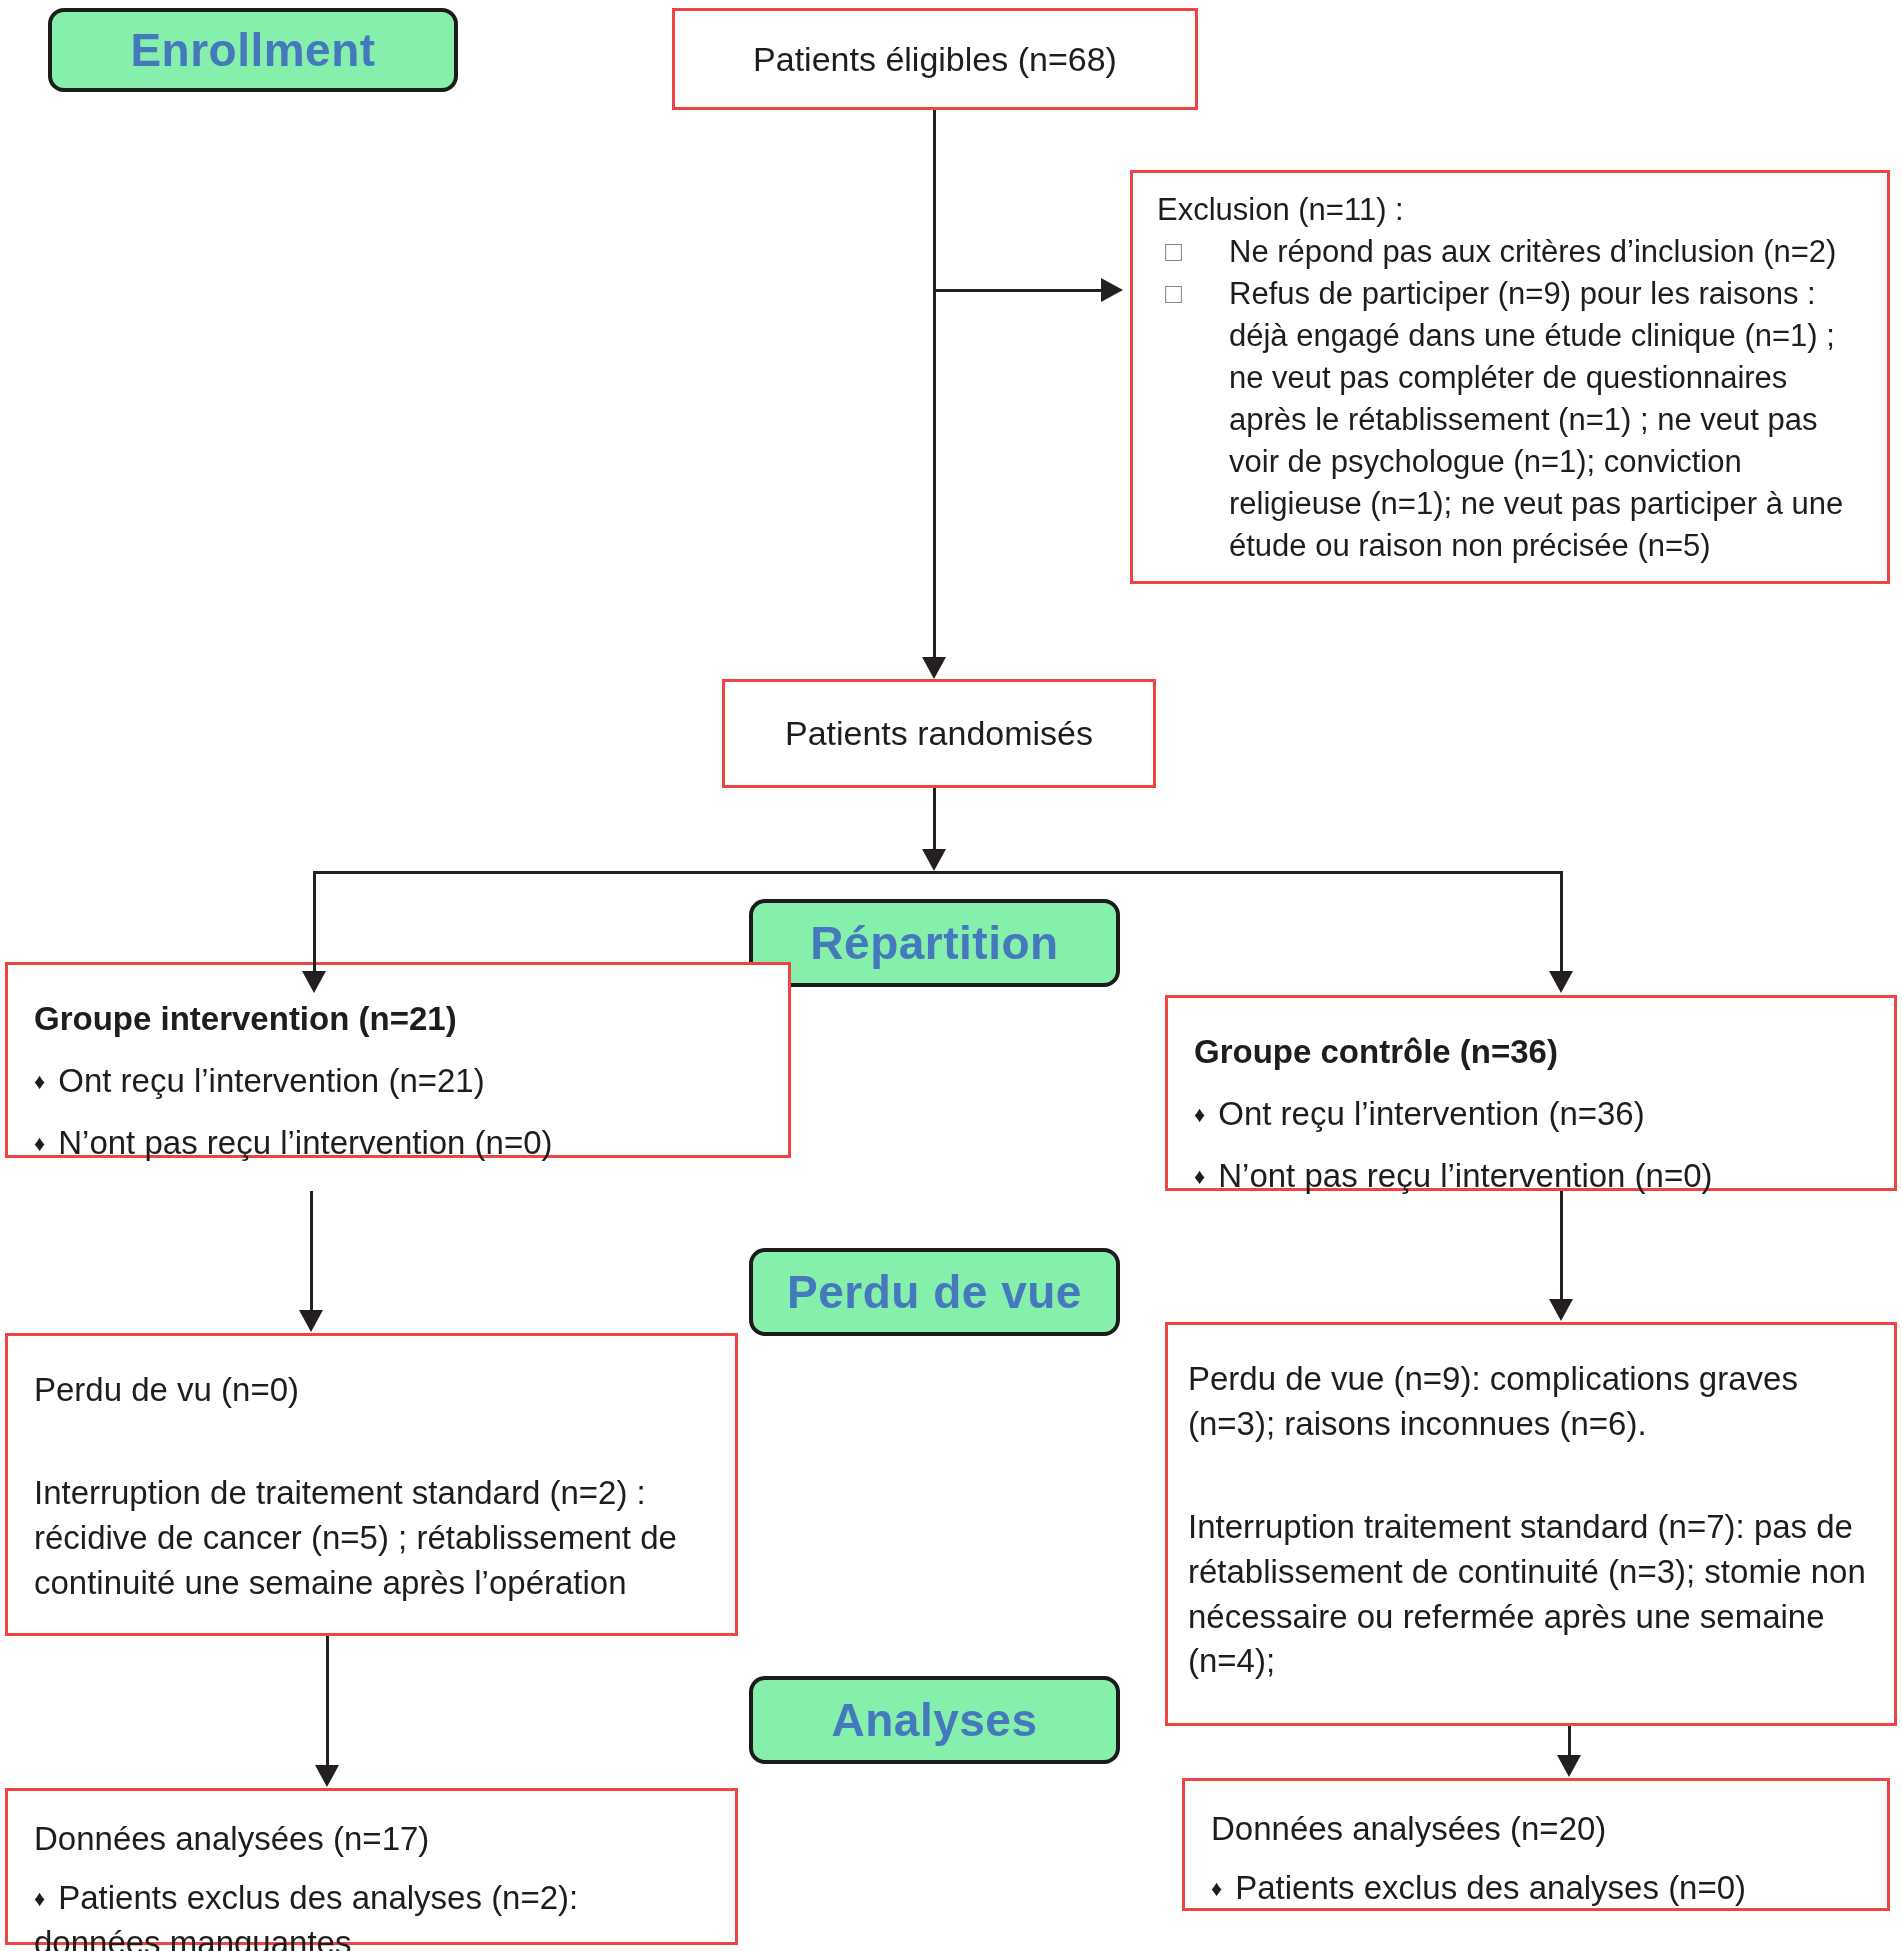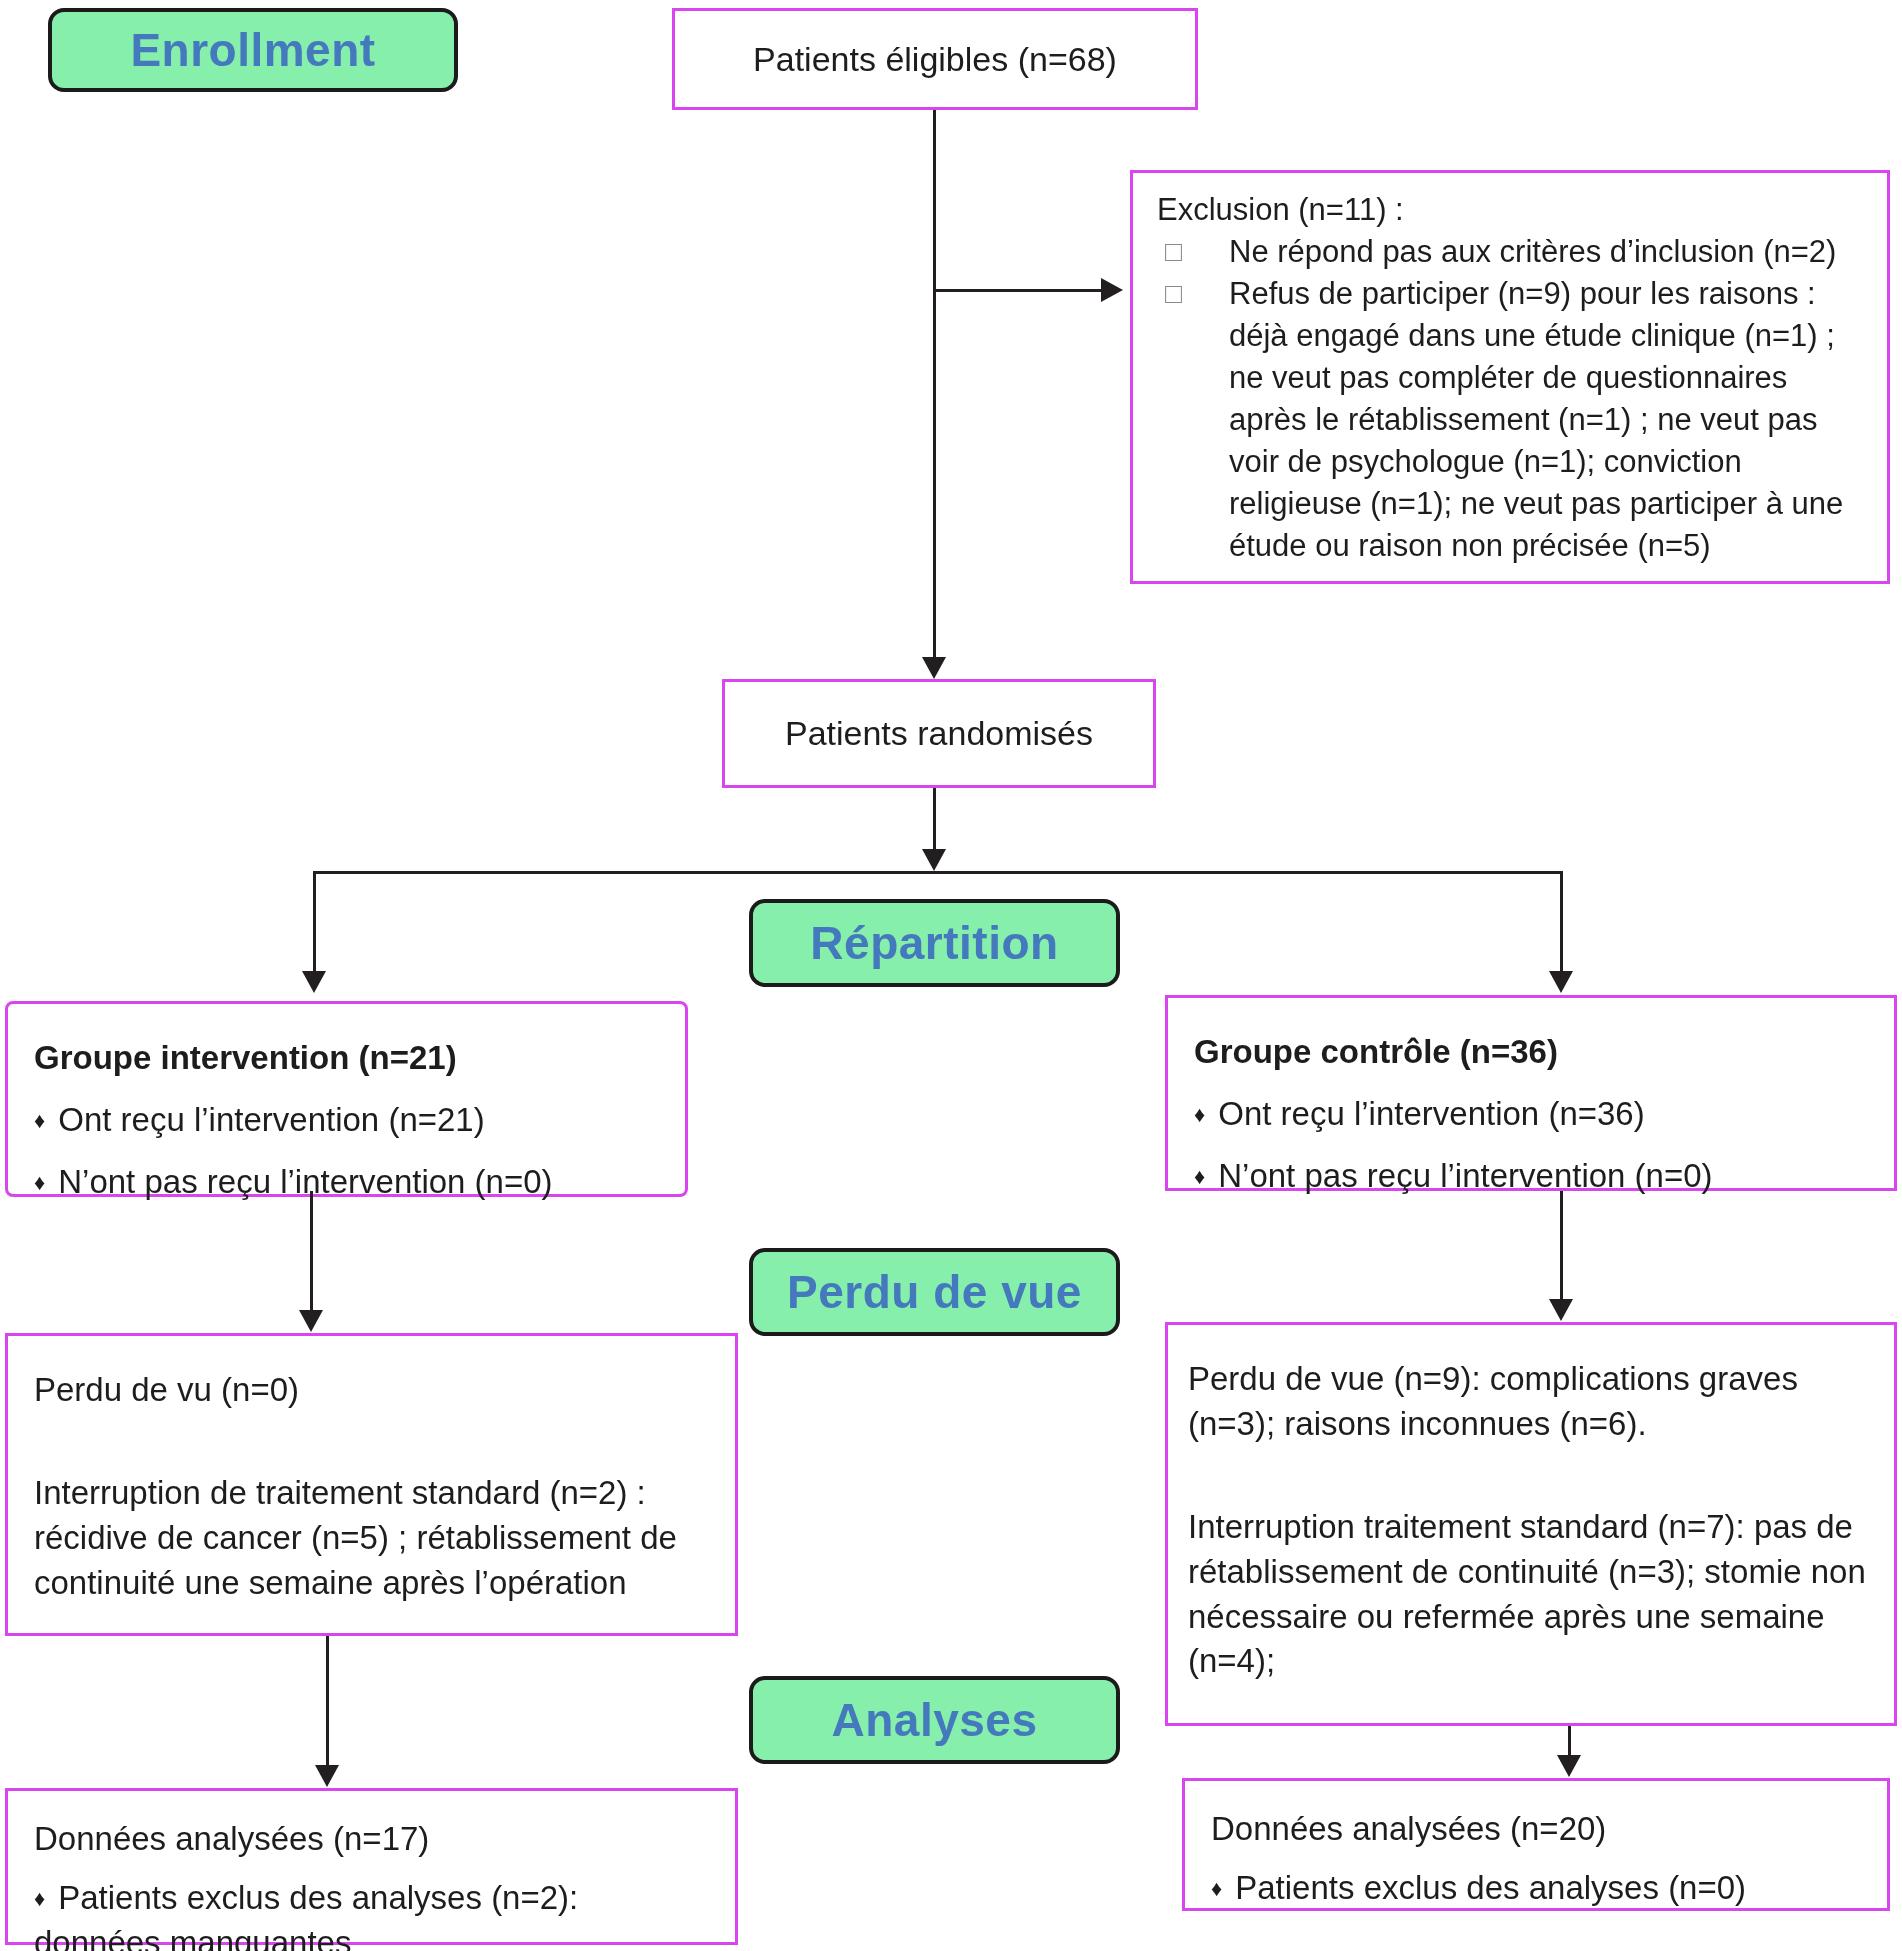--- a/index.html
+++ b/index.html
@@ -7,21 +7,21 @@
   .canvas {
     position: relative;
     width: 1902px;
     height: 1951px;
     background: #ffffff;
     overflow: hidden;
   }
   .box {
     position: absolute;
     background: #ffffff;
-    border: 3px solid #d946ef;
+    border: 3px solid #ef4444;
     box-sizing: border-box;
     font-size: 33px;
     line-height: 1.36;
   }
   .box.center {
     display: flex;
     align-items: center;
     justify-content: center;
     font-size: 34px;
   }
@@ -94,21 +94,21 @@
     <div class="ex-item">
       <span class="ex-bullet">□</span>
       <span class="ex-text">Refus de participer (n=9) pour les raisons : déjà engagé dans une étude clinique (n=1) ; ne veut pas compléter de questionnaires après le rétablissement (n=1) ; ne veut pas voir de psychologue (n=1); conviction religieuse (n=1); ne veut pas participer à une étude ou raison non précisée (n=5)</span>
     </div>
   </div>
 
   <div class="box center" style="left:722px; top:679px; width:434px; height:109px;">
     <span>Patients randomisés</span>
   </div>
 
-  <div class="box group" style="left:5px; top:1001px; width:683px; height:196px;border-radius:8px;">
+  <div class="box group" style="left:5px; top:962px; width:786px; height:196px;">
     <div class="g-title">Groupe intervention (n=21)</div>
     <div class="g-item">
       <span class="dia">♦</span><span>Ont reçu l’intervention (n=21)</span>
     </div>
     <div class="g-item">
       <span class="dia">♦</span><span>N’ont pas reçu l’intervention (n=0)</span>
     </div>
   </div>
 
   <div class="box group" style="left:1165px; top:995px; width:732px; height:196px;">

